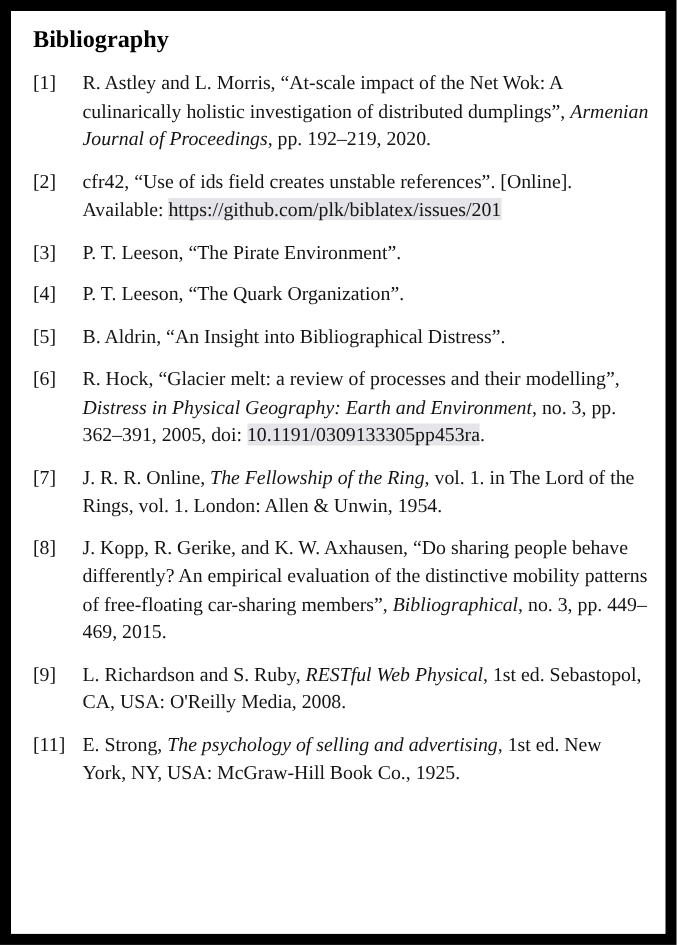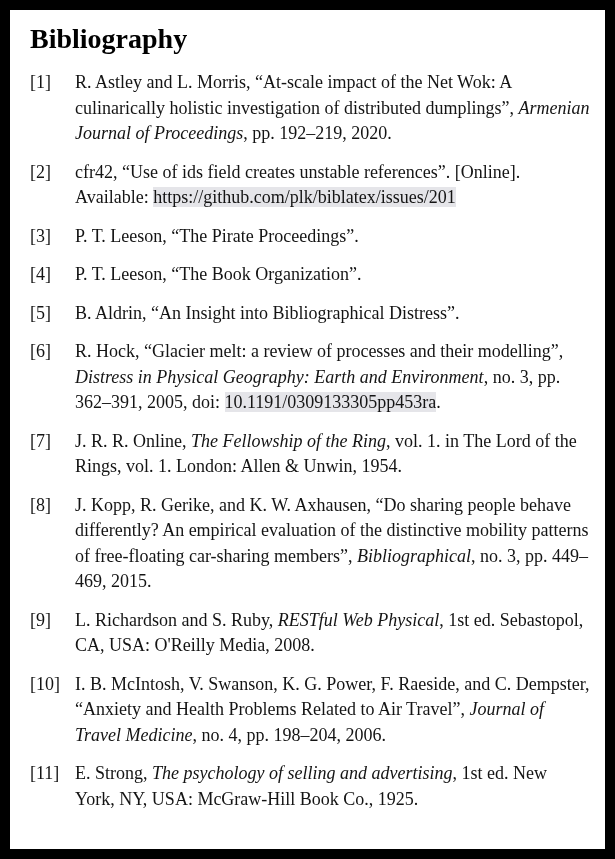--- a/index.html
+++ b/index.html
@@ -20,21 +20,21 @@
     width: 595px;
     height: 839px;
     box-sizing: border-box;
     background: var(--page-bg, #fff);
     padding: 13px 15px 0 20px;
     overflow: hidden;
   }
   .page-title {
     font-family: "Liberation Serif", "DejaVu Serif", serif;
     font-weight: bold;
-    font-size: 28px;
+    font-size: 22px;
     line-height: 1.15;
     color: #000;
     margin: 0 0 15px 0;
   }
   .reference-list {
     display: block;
   }
   .ref-item {
     display: flex;
     align-items: flex-start;
@@ -70,25 +70,25 @@
       <div class="ref-item">
         <span class="ref-label">[1]</span>
         <div class="ref-text"><span class="seg seg-normal">R. Astley and L. Morris, “At-scale impact of the Net Wok: A culinarically holistic investigation of distributed dumplings”, </span><span class="seg seg-italic">Armenian Journal of Proceedings</span><span class="seg seg-normal">, pp. 192–219, 2020.</span></div>
       </div>
       <div class="ref-item">
         <span class="ref-label">[2]</span>
         <div class="ref-text"><span class="seg seg-normal">cfr42, “Use of ids field creates unstable references”. [Online]. Available: </span><a class="seg seg-link">https://github.com/plk/biblatex/issues/201</a></div>
       </div>
       <div class="ref-item">
         <span class="ref-label">[3]</span>
-        <div class="ref-text"><span class="seg seg-normal">P. T. Leeson, “The Pirate Proceedings”.</span></div>
+        <div class="ref-text"><span class="seg seg-normal">P. T. Leeson, “The Pirate Environment”.</span></div>
       </div>
       <div class="ref-item">
         <span class="ref-label">[4]</span>
-        <div class="ref-text"><span class="seg seg-normal">P. T. Leeson, “The Book Organization”.</span></div>
+        <div class="ref-text"><span class="seg seg-normal">P. T. Leeson, “The Quark Organization”.</span></div>
       </div>
       <div class="ref-item">
         <span class="ref-label">[5]</span>
         <div class="ref-text"><span class="seg seg-normal">B. Aldrin, “An Insight into Bibliographical Distress”.</span></div>
       </div>
       <div class="ref-item">
         <span class="ref-label">[6]</span>
         <div class="ref-text"><span class="seg seg-normal">R. Hock, “Glacier melt: a review of processes and their modelling”, </span><span class="seg seg-italic">Distress in Physical Geography: Earth and Environment</span><span class="seg seg-normal">, no. 3, pp. 362–391, 2005, doi: </span><a class="seg seg-link">10.1191/0309133305pp453ra</a><span class="seg seg-normal">.</span></div>
       </div>
       <div class="ref-item">
@@ -97,21 +97,17 @@
       </div>
       <div class="ref-item">
         <span class="ref-label">[8]</span>
         <div class="ref-text"><span class="seg seg-normal">J. Kopp, R. Gerike, and K. W. Axhausen, “Do sharing people behave differently? An empirical evaluation of the distinctive mobility patterns of free-floating car-sharing members”, </span><span class="seg seg-italic">Bibliographical</span><span class="seg seg-normal">, no. 3, pp. 449–469, 2015.</span></div>
       </div>
       <div class="ref-item">
         <span class="ref-label">[9]</span>
         <div class="ref-text"><span class="seg seg-normal">L. Richardson and S. Ruby, </span><span class="seg seg-italic">RESTful Web Physical</span><span class="seg seg-normal">, 1st ed. Sebastopol, CA, USA: O'Reilly Media, 2008.</span></div>
       </div>
       <div class="ref-item">
-        <span class="ref-label">[10]</span>
-        <div class="ref-text"><span class="seg seg-normal">I. B. McIntosh, V. Swanson, K. G. Power, F. Raeside, and C. Dempster, “Anxiety and Health Problems Related to Air Travel”, </span><span class="seg seg-italic">Journal of Travel Medicine</span><span class="seg seg-normal">, no. 4, pp. 198–204, 2006.</span></div>
-      </div>
-      <div class="ref-item">
         <span class="ref-label">[11]</span>
         <div class="ref-text"><span class="seg seg-normal">E. Strong, </span><span class="seg seg-italic">The psychology of selling and advertising</span><span class="seg seg-normal">, 1st ed. New York, NY, USA: McGraw-Hill Book Co., 1925.</span></div>
       </div>
     </div>
 </div>
 
 </body></html>

